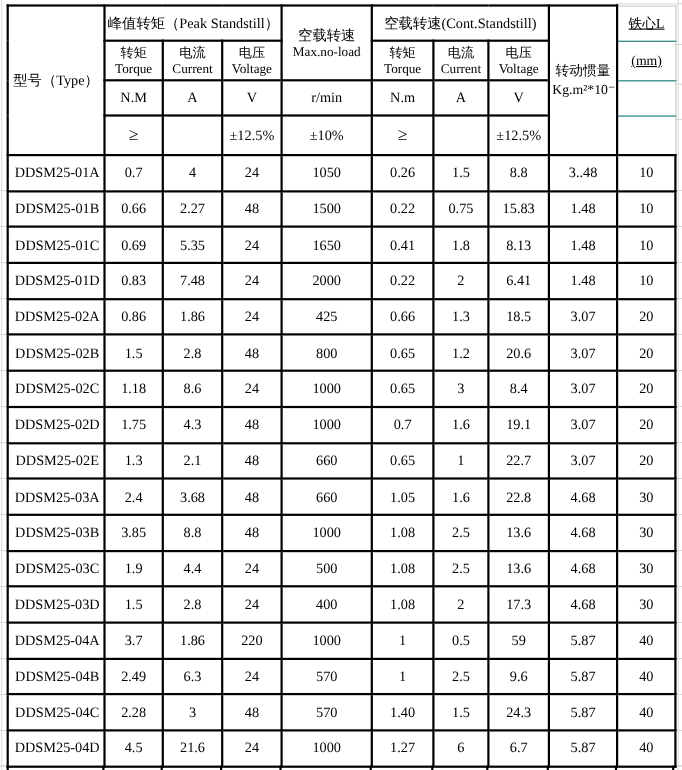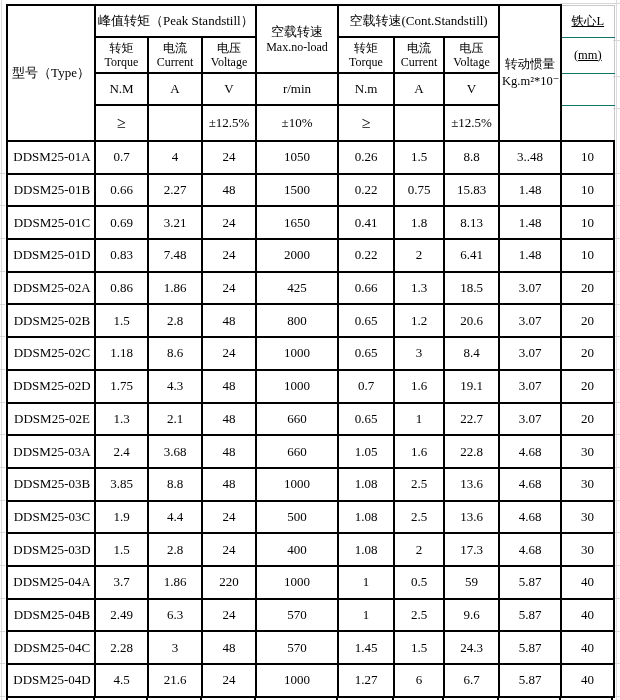--- a/index.html
+++ b/index.html
@@ -172,21 +172,21 @@
         <td>1500</td>
         <td>0.22</td>
         <td>0.75</td>
         <td>15.83</td>
         <td>1.48</td>
         <td>10</td>
       </tr>
       <tr>
         <td class="type-cell">DDSM25-01C</td>
         <td>0.69</td>
-        <td>3.21</td>
+        <td>5.35</td>
         <td>24</td>
         <td>1650</td>
         <td>0.41</td>
         <td>1.8</td>
         <td>8.13</td>
         <td>1.48</td>
         <td>10</td>
       </tr>
       <tr>
         <td class="type-cell">DDSM25-01D</td>
@@ -331,21 +331,21 @@
         <td>9.6</td>
         <td>5.87</td>
         <td>40</td>
       </tr>
       <tr>
         <td class="type-cell">DDSM25-04C</td>
         <td>2.28</td>
         <td>3</td>
         <td>48</td>
         <td>570</td>
-        <td>1.45</td>
+        <td>1.40</td>
         <td>1.5</td>
         <td>24.3</td>
         <td>5.87</td>
         <td>40</td>
       </tr>
       <tr>
         <td class="type-cell">DDSM25-04D</td>
         <td>4.5</td>
         <td>21.6</td>
         <td>24</td>

